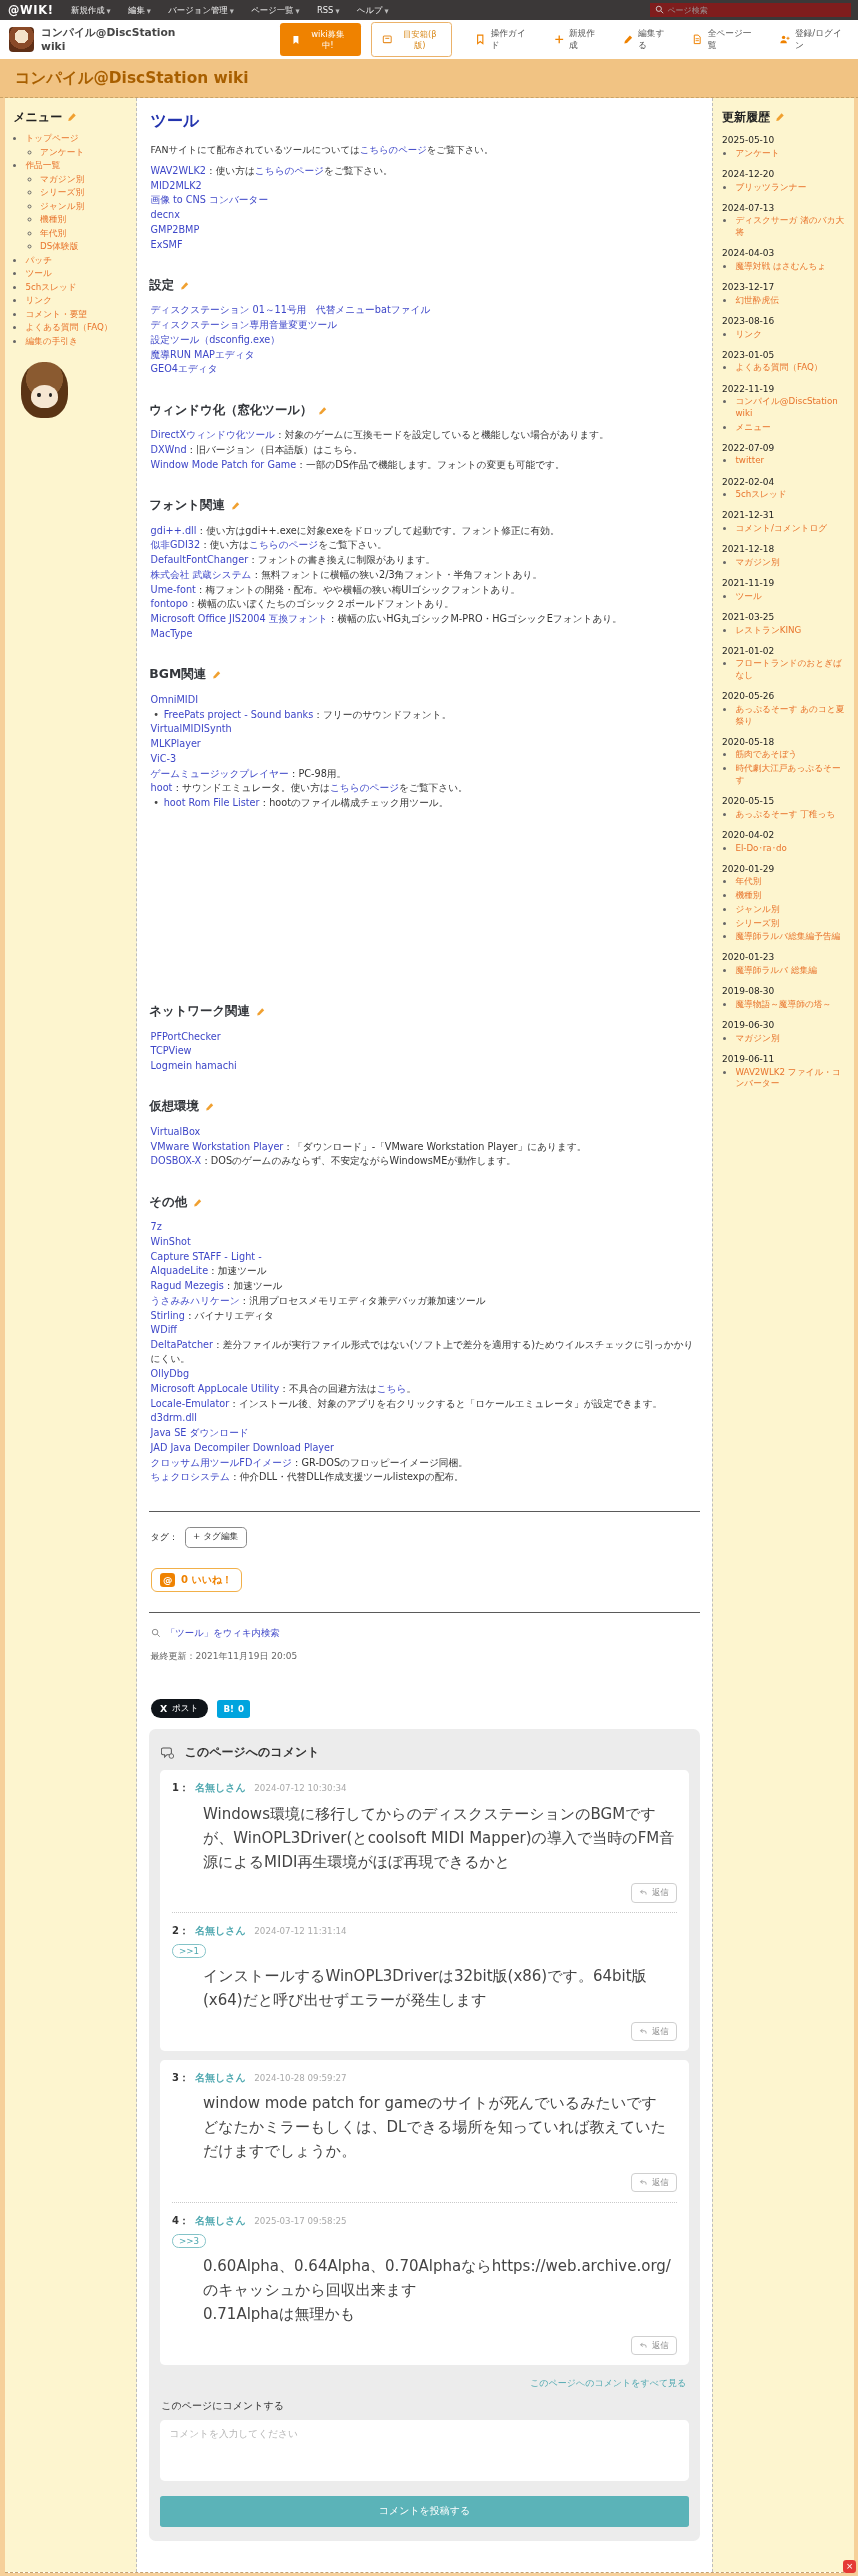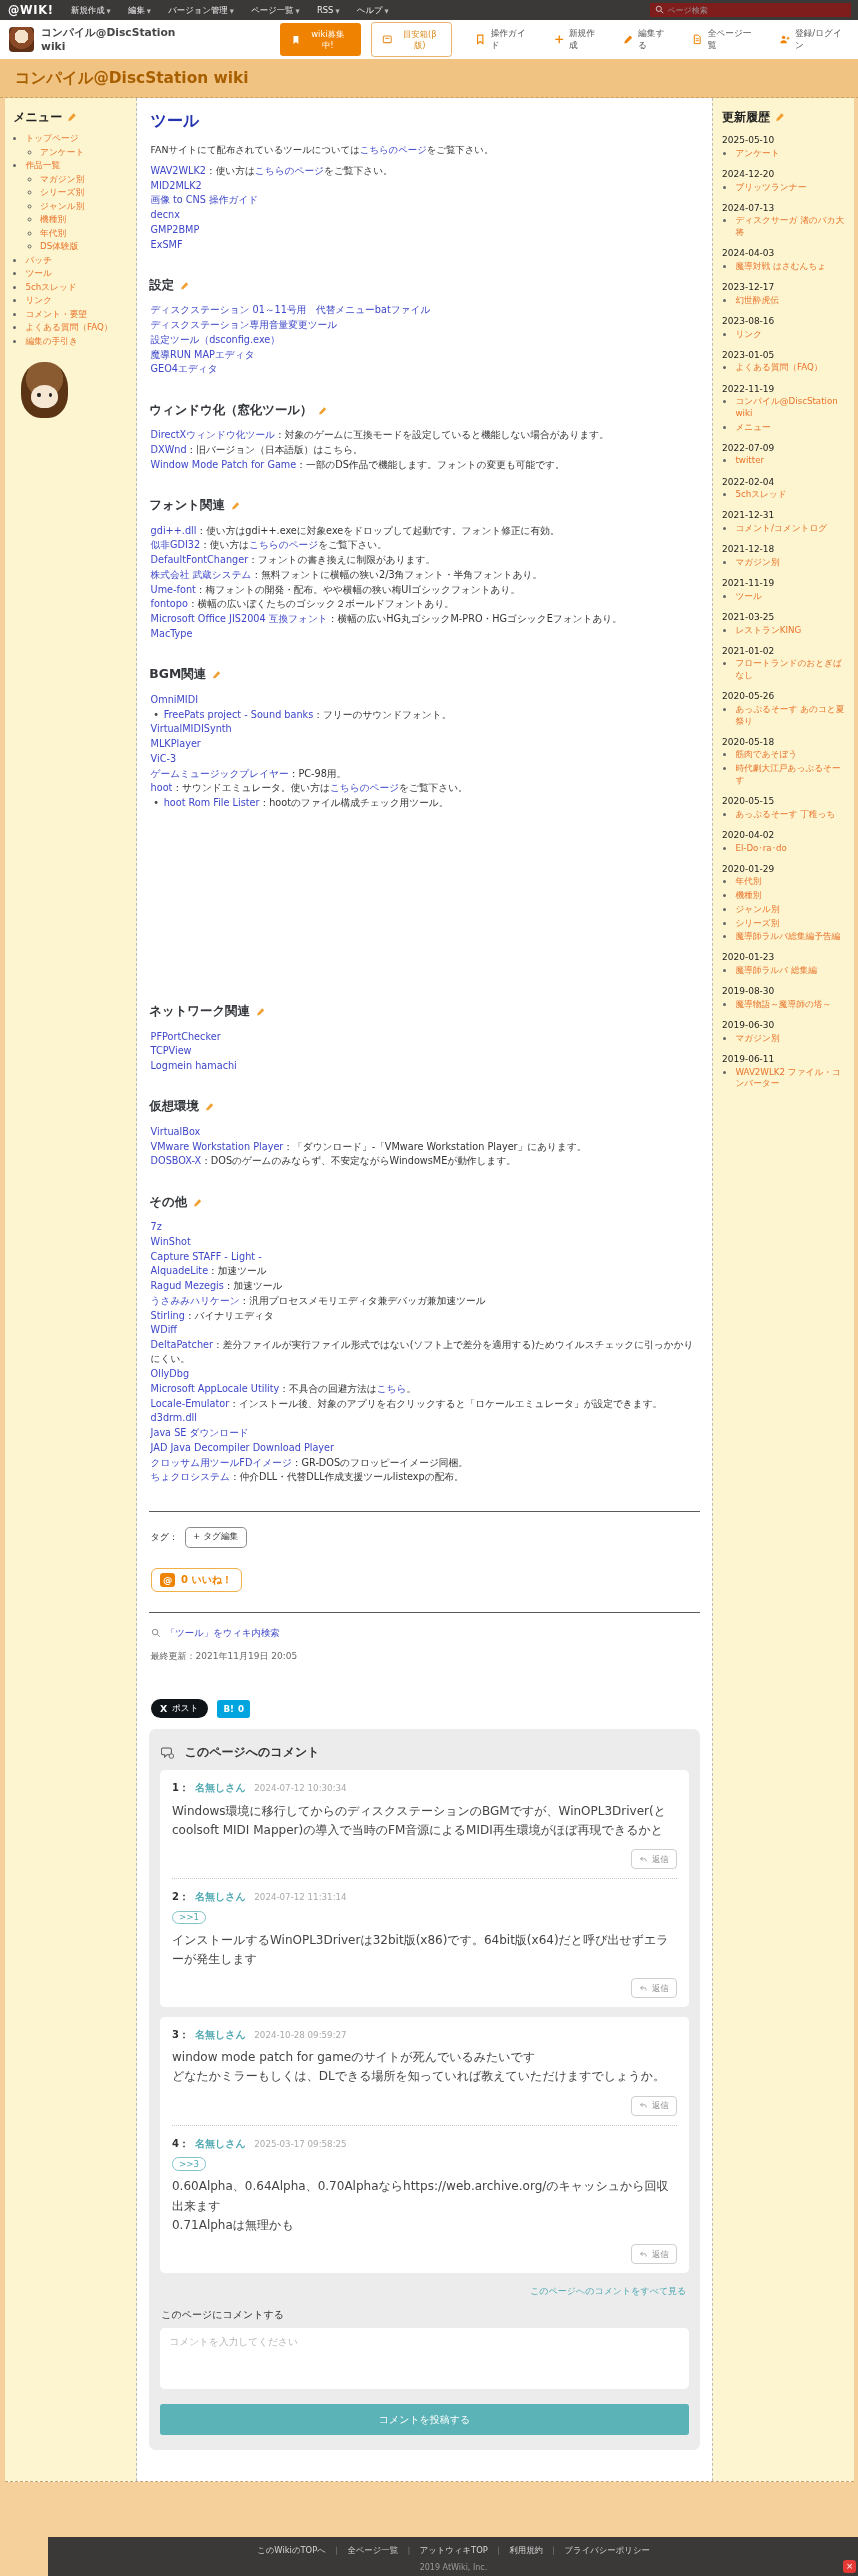--- a/index.html
+++ b/index.html
@@ -86,21 +86,21 @@
   .combox { background:#ececec; border-radius:6.7px; margin-top:10.7px; padding:12px 10.7px 14.7px 10.7px; }
   .combox-title { display:flex; align-items:center; gap:10px; font-size:12px; font-weight:bold; color:#333; margin:2.7px 0 2.7px 1.3px; }
   .ccard { background:#fff; border-radius:4.7px; padding:10.7px 12px 9.4px 12px; margin-top:9.4px; }
   .citem + .citem { border-top:0.7px dotted #c9c9c9; margin-top:9.4px; padding-top:10.7px; }
   .chead { display:flex; align-items:baseline; gap:6px; }
   .cnum { font-weight:bold; font-size:10px; color:#333; }
   .cname { color:#4fa8b0; font-weight:bold; font-size:10px; cursor:pointer; }
   .cdate { color:#a9a9a9; font-size:8.7px; margin-left:2.7px; }
   .cchip { display:inline-block; border:0.7px solid #83c3c8; color:#4fa8b0; border-radius:6.7px; padding:0.7px 6px;
     font-size:8.7px; margin:6.7px 0 0 0; cursor:pointer; }
-  .cbody { font-size:12px; color:#444; line-height:1.6; margin-top:6.7px; }
+  .cbody { font-size:15px; color:#444; line-height:1.6; margin-top:6.7px;margin-left:31px; }
   .cfoot { display:flex; justify-content:flex-end; margin-top:9.4px; }
   .replybtn { background:#fff; border:0.7px solid #cfcfcf; border-radius:4px; color:#8a8a8a; font-size:8.4px;
     padding:3.3px 7.4px; display:flex; align-items:center; gap:4px; cursor:pointer; font-family:inherit; }
   .viewall { display:block; text-align:right; color:#4fa8b0; font-size:9px; margin:12px 2.7px 9.4px 0; text-decoration:none; cursor:pointer; }
   .postlabel { font-size:10px; color:#333; margin:4px 0 6.7px 1.3px; }
   .combox textarea { width:100%; height:61px; border:none; border-radius:4.7px; padding:8px 9.4px; font-size:9.7px;
     color:#555; resize:none; outline:none; font-family:inherit; background:#fff; }
   .combox textarea::placeholder { color:#b5b5b5; }
   .submitbtn { width:100%; height:31px; background:#5bb3b8; border:none; border-radius:2.7px; color:#fff;
     font-size:10px; margin-top:12px; cursor:pointer; font-family:inherit; }
@@ -231,21 +231,21 @@
         </div>
     </div>
   </div>
 
   <div class="maincol">
     <h2 class="page-h2">ツール</h2>
     <p class="intro" id="intro"><span>FANサイトにて配布されているツールについては</span><span class="mlink">こちらのページ</span><span>をご覧下さい。</span></p>
     <div id="sections">
         <p class="line"><span class="mlink">WAV2WLK2</span><span>：使い方は</span><span class="mlink">こちらのページ</span><span>をご覧下さい。</span></p>
         <p class="line"><span class="mlink">MID2MLK2</span></p>
-        <p class="line"><span class="mlink">画像 to CNS 操作ガイド</span></p>
+        <p class="line"><span class="mlink">画像 to CNS コンバーター</span></p>
         <p class="line"><span class="mlink">decnx</span></p>
         <p class="line"><span class="mlink">GMP2BMP</span></p>
         <p class="line"><span class="mlink">ExSMF</span></p>
         <div class="sec-h3">
           <span>設定</span>
           <svg width="9.4" height="9.4" viewBox="0 0 16 16">
             <path d="M10.5 2 L14 5.5 L6 13.5 L2 14.5 L3 10.5 Z" fill="#f0a030"></path>
           </svg>
         </div>
         <p class="line"><span class="mlink">ディスクステーション 01～11号用　代替メニューbatファイル</span></p>

